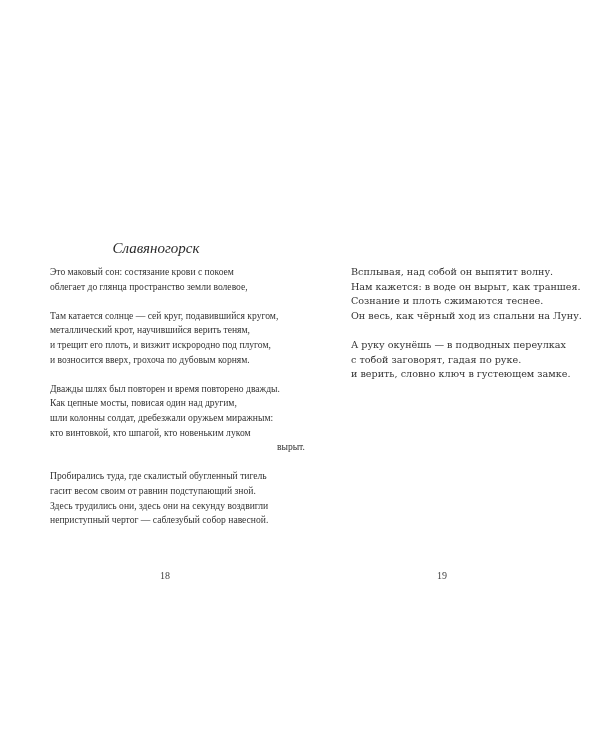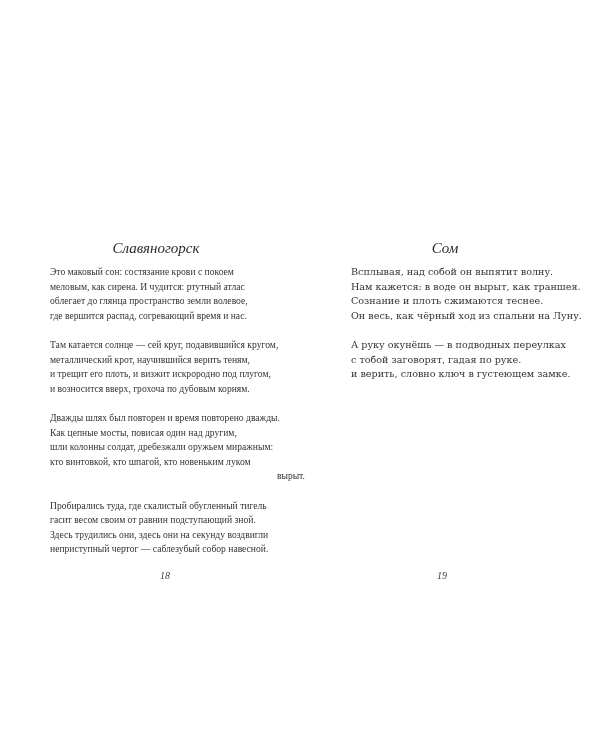--- a/index.html
+++ b/index.html
@@ -12,35 +12,33 @@
            font-family:"Liberation Serif", serif; font-style:italic; font-size:15px; color:#2b2b2b; }
   .page-left .title { left:26px; width:260px; }
   .page-right .title { left:50px; width:190px; }
   .poem { position:absolute; font-size:9.6px; line-height:14.6px; color:#333; }
   .page-left .poem { left:50px; top:265px; width:260px;font-family:Liberation Serif, serif; }
   .page-right .poem { left:51px; top:265px; width:240px; }
   .stanza { margin:0 0 14.6px 0; }
   .line { white-space:nowrap; display:block; }
   .line.indent-right { text-align:right; padding-right:0; }
   .page-left .indent-right { width:255px; }
-  .pagenum { position:absolute; top:570px; font-family:"Liberation Serif", serif; font-style:italic; font-size:10px; color:#444; }
+  .pagenum { position:absolute; top:570px; font-family:"Liberation Serif", serif; font-size:10px; color:#444; }
   .page-left .pagenum { left:160px; }
   .page-right .pagenum { left:137px; }
 </style>
 </head>
 <body>
 
 <div class="page page-left">
   <div class="title">Славяногорск</div>
   <div class="poem">
     <div class="stanza">
       <span class="line">Это маковый сон: состязание крови с покоем</span>
-      <span class="line">меловым, как сирена. И чудится: ртутный атлас</span>
       <span class="line">облегает до глянца пространство земли волевое,</span>
-      <span class="line">где вершится распад, согревающий время и нас.</span>
     </div>
     <div class="stanza">
       <span class="line">Там катается солнце — сей круг, подавившийся кругом,</span>
       <span class="line">металлический крот, научившийся верить теням,</span>
       <span class="line">и трещит его плоть, и визжит искрородно под плугом,</span>
       <span class="line">и возносится вверх, грохоча по дубовым корням.</span>
     </div>
     <div class="stanza">
       <span class="line">Дважды шлях был повторен и время повторено дважды.</span>
       <span class="line">Как цепные мосты, повисая один над другим,</span>
@@ -52,21 +50,20 @@
       <span class="line">Пробирались туда, где скалистый обугленный тигель</span>
       <span class="line">гасит весом своим от равнин подступающий зной.</span>
       <span class="line">Здесь трудились они, здесь они на секунду воздвигли</span>
       <span class="line">неприступный чертог — саблезубый собор навесной.</span>
     </div>
   </div>
   <div class="pagenum">18</div>
 </div>
 
 <div class="page page-right">
-  <div class="title">Сом</div>
   <div class="poem">
     <div class="stanza">
       <span class="line">Всплывая, над собой он выпятит волну.</span>
       <span class="line">Нам кажется: в воде он вырыт, как траншея.</span>
       <span class="line">Сознание и плоть сжимаются теснее.</span>
       <span class="line">Он весь, как чёрный ход из спальни на Луну.</span>
     </div>
     <div class="stanza">
       <span class="line">А руку окунёшь — в подводных переулках</span>
       <span class="line">с тобой заговорят, гадая по руке.</span>

